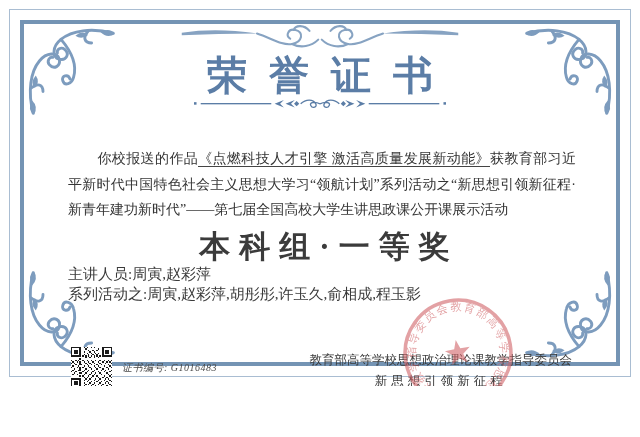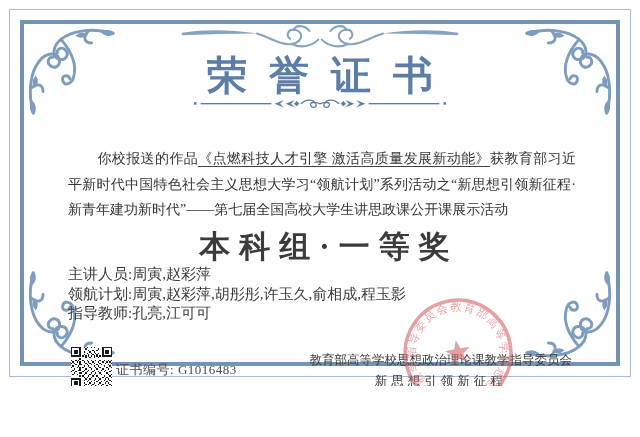--- a/index.html
+++ b/index.html
@@ -34,21 +34,21 @@
     font-size:14px;line-height:25.5px;text-align:justify;text-indent:2.1em;color:#343434;
   }
   .body-text .u2{border-bottom:1px solid #444;}
   .award{
     position:absolute;left:0;right:0;top:226px;text-align:center;
     font-size:31px;font-weight:bold;color:#3b3b3b;letter-spacing:9px;padding-left:18px;
   }
   .people{position:absolute;left:68px;top:265px;font-size:15px;line-height:19.5px;color:#3a3a3a;}
   .qr{position:absolute;left:71px;top:347px;width:41px;height:41px;z-index:3;}
   .qr svg{width:100%;height:100%;display:block;}
-  .certno{position:absolute;left:116px;top:361px;font-size:13px;color:#4a4a4a;letter-spacing:.5px;}
+  .certno{position:absolute;left:122px;top:361px;font-size:10px;color:#4a4a4a;letter-spacing:.5px;font-style:italic;}
   .issuer-block{position:absolute;right:68px;top:352px;text-align:center;font-size:12.5px;color:#3a3a3a;z-index:2;}
   .issuer-block .date{margin-top:4px;letter-spacing:4px;}
   .seal{position:absolute;left:399px;top:294px;width:118px;height:118px;opacity:.58;transform:rotate(-10deg);z-index:4;pointer-events:none;}
   .seal svg{width:100%;height:100%;display:block;}
 </style>
 </head>
 <body>
 
 <div class="certificate">
 
@@ -154,22 +154,21 @@
     </svg>
   </div>
 
 
   <p class="body-text"><span>你校报送的作品</span><span class="u2">《点燃科技人才引擎 激活高质量发展新动能》</span><span>获教育部习近平新时代中国特色社会主义思想大学习“领航计划”系列活动之“新思想引领新征程·新青年建功新时代”——第七届全国高校大学生讲思政课公开课展示活动</span></p>
 
   <div class="award">本科组·一等奖</div>
 
   <div class="people">
     <div>主讲人员:周寅,赵彩萍</div>
-    <div>领航计划:周寅,赵彩萍,胡彤彤,许玉久,俞相成,程玉影</div>
-    <div>指导教师:孔亮,江可可</div>
+    <div>系列活动之:周寅,赵彩萍,胡彤彤,许玉久,俞相成,程玉影</div>
   </div>
 
   <div class="qr">
     <svg viewBox="0 0 29 29" shape-rendering="crispEdges">
       <rect width="29" height="29" fill="#ffffff"></rect>
       <g fill="#1a1a1a">
         <path d="M0 0h7v7H0z M22 0h7v7h-7z M0 22h7v7H0z"></path>
         <path fill="#ffffff" d="M1 1h5v5H1z M23 1h5v5h-5z M1 23h5v5H1z"></path>
         <path d="M2 2h3v3H2z M24 2h3v3h-3z M2 24h3v3H2z"></path>
         <path d="M9 0h1v1h-1z M11 0h1v1h-1z M14 0h1v1h-1z M16 0h1v1h-1z M10 1h1v1h-1z M19 1h1v1h-1z M12 2h1v1h-1z M15 2h1v1h-1z M18 2h1v1h-1z M9 3h1v1h-1z M13 3h1v1h-1z M16 3h1v1h-1z M11 4h1v1h-1z M14 4h1v1h-1z M17 4h1v1h-1z M19 4h1v1h-1z M9 5h1v1h-1z M12 5h1v1h-1z M15 5h1v1h-1z M18 5h1v1h-1z M8 6h1v1h-1z M10 6h1v1h-1z M12 6h1v1h-1z M14 6h1v1h-1z M16 6h1v1h-1z M18 6h1v1h-1z M20 6h1v1h-1z M10 7h1v1h-1z M13 7h1v1h-1z M16 7h1v1h-1z M19 7h1v1h-1z M6 8h1v1h-1z M6 10h1v1h-1z M6 12h1v1h-1z M6 14h1v1h-1z M6 16h1v1h-1z M6 18h1v1h-1z M6 20h1v1h-1z M0 9h1v1h-1z M3 9h1v1h-1z M5 9h1v1h-1z M8 9h1v1h-1z M11 9h1v1h-1z M14 9h1v1h-1z M17 9h1v1h-1z M20 9h1v1h-1z M23 9h1v1h-1z M26 9h1v1h-1z M28 9h1v1h-1z M1 10h1v1h-1z M4 10h1v1h-1z M9 10h1v1h-1z M12 10h1v1h-1z M15 10h1v1h-1z M19 10h1v1h-1z M22 10h1v1h-1z M25 10h1v1h-1z M27 10h1v1h-1z M0 11h1v1h-1z M2 11h1v1h-1z M6 11h1v1h-1z M10 11h1v1h-1z M13 11h1v1h-1z M16 11h1v1h-1z M20 11h1v1h-1z M24 11h1v1h-1z M28 11h1v1h-1z M3 12h1v1h-1z M7 12h1v1h-1z M11 12h1v1h-1z M14 12h1v1h-1z M18 12h1v1h-1z M21 12h1v1h-1z M26 12h1v1h-1z M1 13h1v1h-1z M5 13h1v1h-1z M9 13h1v1h-1z M12 13h1v1h-1z M16 13h1v1h-1z M19 13h1v1h-1z M23 13h1v1h-1z M27 13h1v1h-1z M0 14h1v1h-1z M4 14h1v1h-1z M8 14h1v1h-1z M13 14h1v1h-1z M17 14h1v1h-1z M20 14h1v1h-1z M25 14h1v1h-1z M28 14h1v1h-1z M2 15h1v1h-1z M6 15h1v1h-1z M10 15h1v1h-1z M14 15h1v1h-1z M18 15h1v1h-1z M22 15h1v1h-1z M26 15h1v1h-1z M1 16h1v1h-1z M5 16h1v1h-1z M9 16h1v1h-1z M12 16h1v1h-1z M16 16h1v1h-1z M21 16h1v1h-1z M24 16h1v1h-1z M28 16h1v1h-1z M0 17h1v1h-1z M3 17h1v1h-1z M8 17h1v1h-1z M11 17h1v1h-1z M15 17h1v1h-1z M19 17h1v1h-1z M23 17h1v1h-1z M27 17h1v1h-1z M2 18h1v1h-1z M7 18h1v1h-1z M10 18h1v1h-1z M14 18h1v1h-1z M17 18h1v1h-1z M20 18h1v1h-1z M25 18h1v1h-1z M1 19h1v1h-1z M4 19h1v1h-1z M9 19h1v1h-1z M13 19h1v1h-1z M16 19h1v1h-1z M21 19h1v1h-1z M26 19h1v1h-1z M28 19h1v1h-1z M8 20h1v1h-1z M12 20h1v1h-1z M15 20h1v1h-1z M18 20h1v1h-1z M23 20h1v1h-1z M27 20h1v1h-1z M9 21h1v1h-1z M11 21h1v1h-1z M14 21h1v1h-1z M19 21h1v1h-1z M22 21h1v1h-1z M25 21h1v1h-1z M28 21h1v1h-1z M10 22h1v1h-1z M13 22h1v1h-1z M17 22h1v1h-1z M20 22h1v1h-1z M24 22h1v1h-1z M26 22h1v1h-1z M9 23h1v1h-1z M12 23h1v1h-1z M16 23h1v1h-1z M19 23h1v1h-1z M23 23h1v1h-1z M27 23h1v1h-1z M11 24h1v1h-1z M14 24h1v1h-1z M18 24h1v1h-1z M21 24h1v1h-1z M25 24h1v1h-1z M28 24h1v1h-1z M9 25h1v1h-1z M13 25h1v1h-1z M16 25h1v1h-1z M20 25h1v1h-1z M24 25h1v1h-1z M26 25h1v1h-1z M10 26h1v1h-1z M12 26h1v1h-1z M15 26h1v1h-1z M19 26h1v1h-1z M22 26h1v1h-1z M27 26h1v1h-1z M9 27h1v1h-1z M14 27h1v1h-1z M17 27h1v1h-1z M21 27h1v1h-1z M25 27h1v1h-1z M28 27h1v1h-1z M11 28h1v1h-1z M13 28h1v1h-1z M16 28h1v1h-1z M20 28h1v1h-1z M23 28h1v1h-1z M26 28h1v1h-1z"></path>

